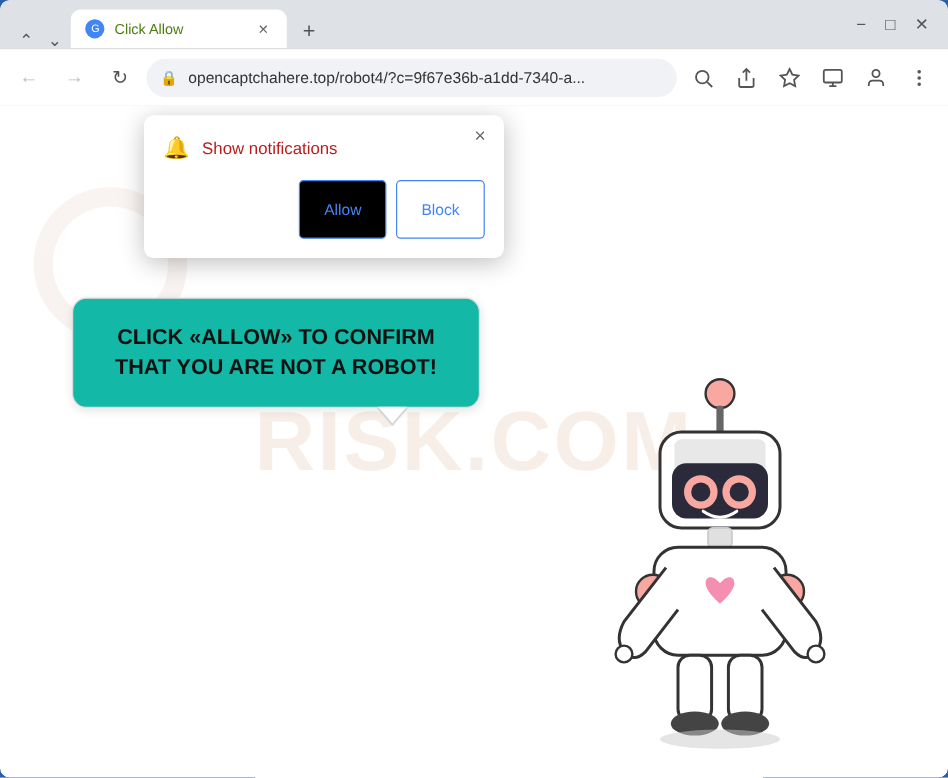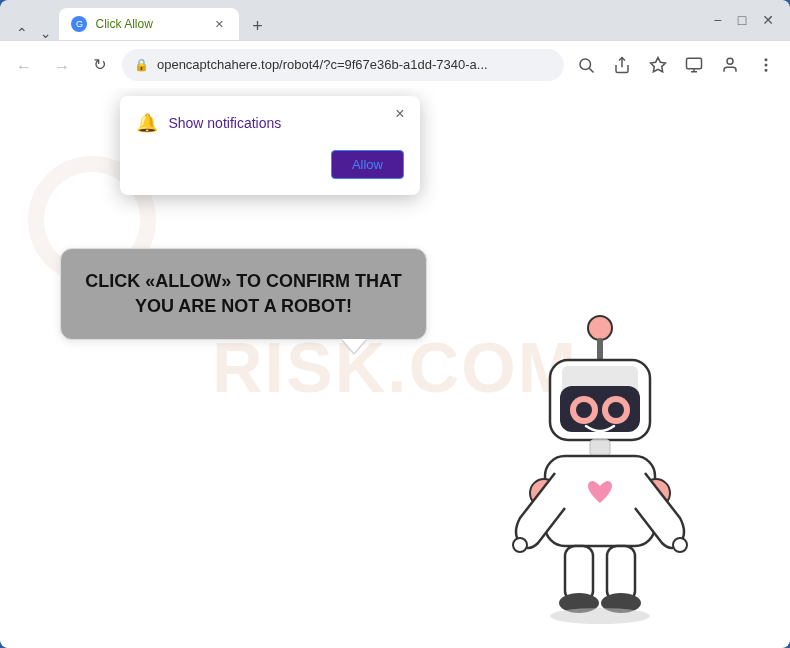--- a/index.html
+++ b/index.html
@@ -185,25 +185,25 @@
       bottom: 20px;
       width: 220px;
       height: 320px;
     }
 
     
     .speech-bubble {
       position: absolute;
       left: 60px;
       top: 160px;
-      background: #a3a3a3;
+      background: #14b8a6;
       border: 1.5px solid #ddd;
       border-radius: 12px;
       padding: 20px 13px;
-      width: 367px;
+      width: 340px;
       box-shadow: 0 2px 8px rgba(0,0,0,0.1);
     }
 
     .speech-bubble::after {
       content: '';
       position: absolute;
       bottom: -14px;
       right: 60px;
       width: 0;
       height: 0;
@@ -275,34 +275,34 @@
       margin-bottom: 16px;
     }
 
     .bell-icon {
       font-size: 18px;
       color: #333;
     }
 
     .notification-label {
       font-size: 14px;
-      color: #4c1d95;
+      color: #b91c1c;
     }
 
     .popup-buttons {
       display: flex;
       justify-content: flex-end;
       gap: 8px;
     }
 
     .btn-allow {
-      padding: 6px 20px;
+      padding: 16px 20px;
       border: 1.5px solid #4285f4;
       border-radius: 4px;
-      background: #4c1d95;
+      background: #000000;
       color: #4285f4;
       font-size: 13px;
       cursor: pointer;
       font-weight: 500;
     }
 
     .btn-block {
       padding: 6px 20px;
       border: 1.5px solid #4285f4;
       border-radius: 4px;
@@ -413,20 +413,21 @@
     </div>
 
     <div class="notification-popup">
       <span class="popup-close">×</span>
       <div class="popup-notification-row">
         <span class="bell-icon">🔔</span>
         <span class="notification-label">Show notifications</span>
       </div>
       <div class="popup-buttons">
         <button class="btn-allow">Allow</button>
+        <button class="btn-block">Block</button>
       </div>
     </div>
 
     <div class="speech-bubble">
       <div class="bubble-text">CLICK «ALLOW» TO CONFIRM THAT YOU ARE NOT A ROBOT!</div>
     </div>
 
     <div class="robot-container">
       <svg viewBox="0 0 220 320" xmlns="http://www.w3.org/2000/svg" class="robot-svg">
 

